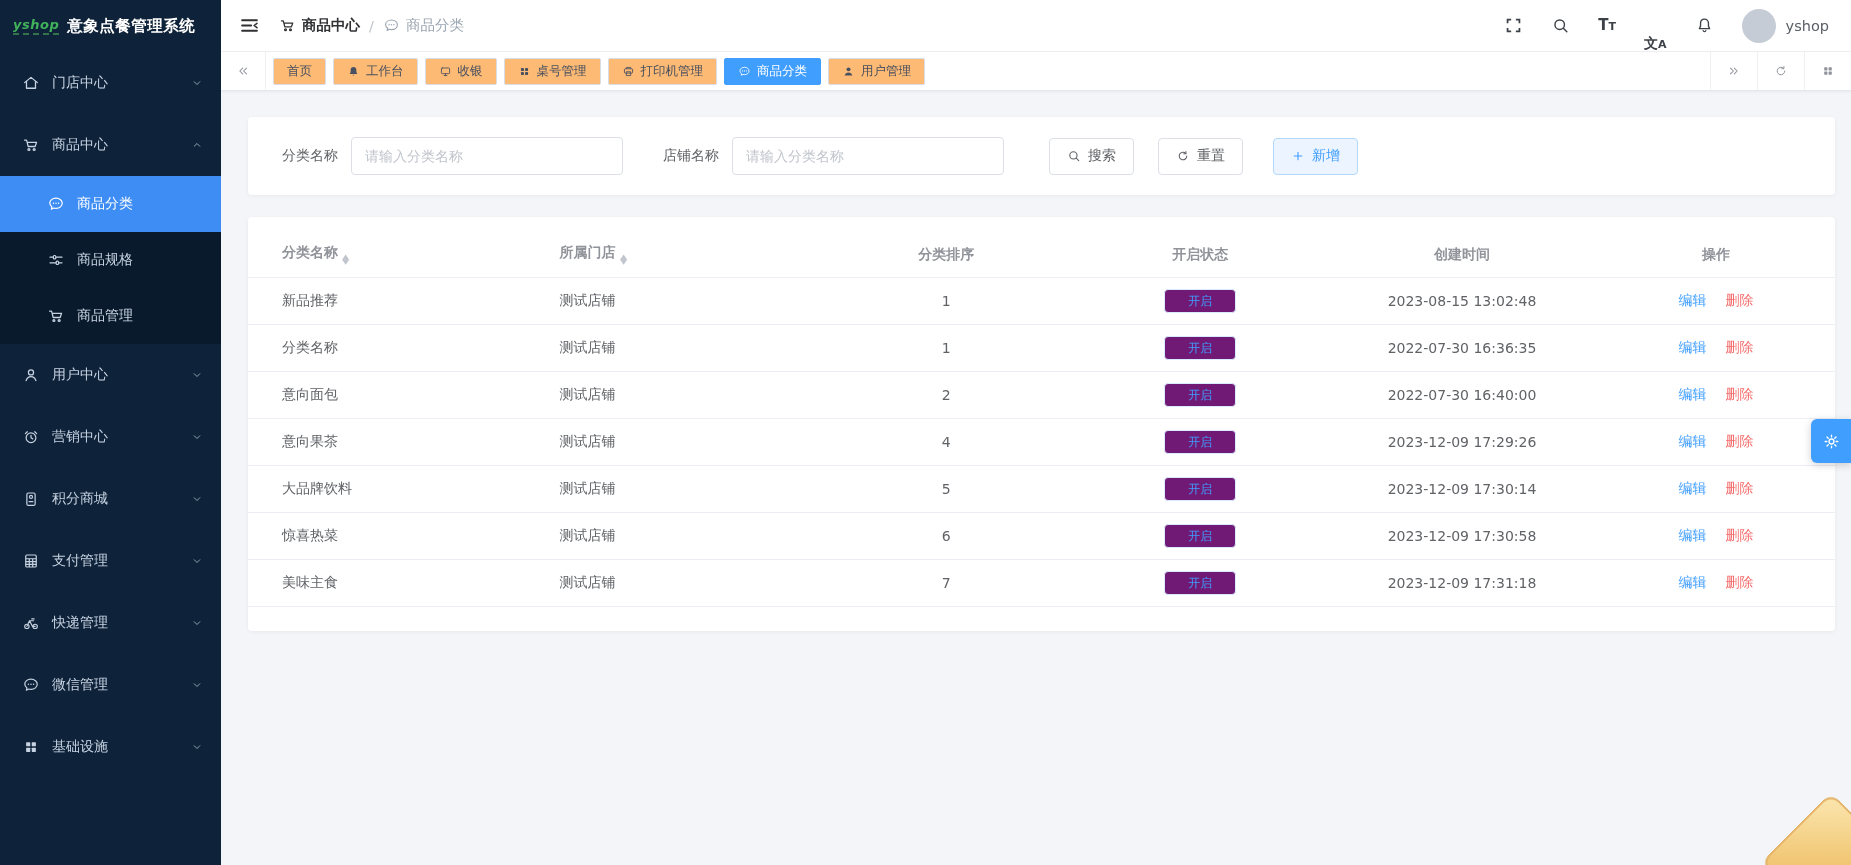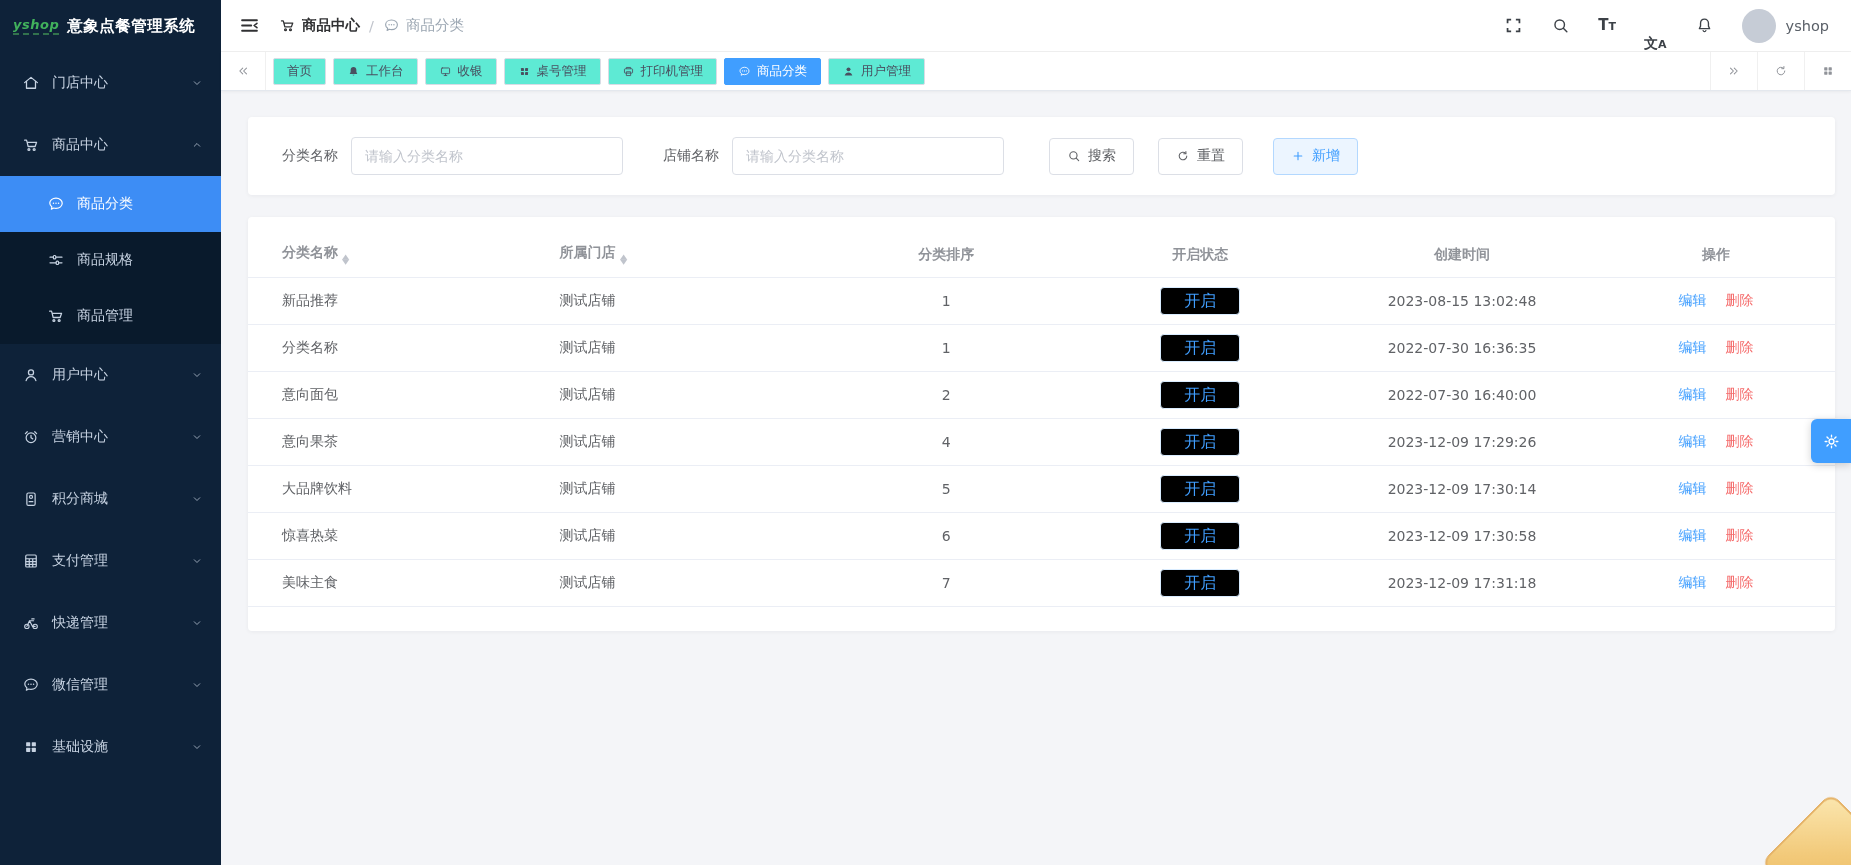--- a/index.html
+++ b/index.html
@@ -39,21 +39,21 @@
   .avatar { width:34px; height:34px; border-radius:50%; background:#c6ccd6; }
   .username { font-size:14.5px; color:#5a6068; margin-left:10px; }
 
   
   .tagsbar { height:39px; background:#ffffff; display:flex; align-items:stretch; border-bottom:1px solid #e4e8ee; box-shadow:0 1px 3px rgba(0,0,0,.05); flex-shrink:0; }
   .tag-nav { width:45px; display:flex; align-items:center; justify-content:center; color:#909399; cursor:pointer; flex-shrink:0; }
   .tag-nav .icon { width:14px; height:14px; }
   .tag-nav.left { border-right:1px solid #f0f0f0; }
   .tag-nav.rsep { border-left:1px solid #f0f0f0; width:47px; }
   .tags { flex:1; display:flex; align-items:center; padding:0 7px; gap:7px; overflow:hidden; }
-  .tag { display:inline-flex; align-items:center; gap:6px; height:27px; padding:0 13px; border:1px solid #d8dce5; border-radius:2px; background:#5eead4; color:#495060; font-size:12.5px; cursor:pointer; white-space:nowrap; }
+  .tag { display:inline-flex; align-items:center; gap:6px; height:27px; padding:0 13px; border:1px solid #d8dce5; border-radius:2px; background:#fdba74; color:#495060; font-size:12.5px; cursor:pointer; white-space:nowrap; }
   .tag .icon { width:13px; height:13px; }
   .tag.active { background:#409EFF; border-color:#409EFF; color:#fff; }
 
   
   .content { flex:1; padding:26px 16px 0 27px; overflow:hidden; }
   .card { background:#ffffff; border-radius:4px; box-shadow:0 1px 4px rgba(0,21,41,.05); }
   .filter-card { height:78px; display:flex; align-items:center; padding:0 20px 0 34px; }
   .f-label { font-size:14px; color:#606266; margin-right:13px; white-space:nowrap; }
   .f-input { width:272px; height:38px; border:1px solid #dcdfe6; border-radius:4px; padding:0 13px; font-size:14px; color:#606266; outline:none; font-family:inherit; background:#fff; }
   .f-input::placeholder { color:#c0c4cc; }
@@ -65,21 +65,21 @@
 
   .table-card { margin-top:22px; padding:16px 0 24px 0; }
   table { width:100%; border-collapse:collapse; font-size:14px; table-layout:fixed; }
   th, td { border-bottom:1px solid #ebeef5; padding:0 10px; text-align:center; }
   th { height:44px; color:#909399; font-weight:600; }
   td { height:47px; color:#606266;margin-top:46px; }
   th.c1, td.c1 { text-align:left; padding-left:34px; }
   th.c2, td.c2 { text-align:left; }
   .sort-caret { display:inline-flex; flex-direction:column; margin-left:5px; vertical-align:-2px; cursor:pointer; }
   .sort-caret i { font-style:normal; font-size:7px; line-height:5.5px; color:#c0c4cc; transform:scaleX(1.35); }
-  .badge { display:inline-block; padding:5px 23px; font-size:16px; line-height:1; border-radius:4px; background:#000000; border:1px solid #d9ecff; color:#409EFF; }
+  .badge { display:inline-block; padding:5px 23px; font-size:12px; line-height:1; border-radius:4px; background:#701a75; border:1px solid #d9ecff; color:#409EFF; }
   .link-edit { color:#409EFF; margin-right:19px; cursor:pointer; }
   .link-del { color:#F56C6C; cursor:pointer; }
 
   
   .gear-fab { position:fixed; right:0; top:419px; width:40px; height:44px; background:#409EFF; border:none; border-radius:6px 0 0 6px; color:#fff; cursor:pointer; box-shadow:0 2px 8px rgba(0,0,0,.18); display:flex; align-items:center; justify-content:center; }
   .gear-fab .icon { width:19px; height:19px; }
   .mascot { position:fixed; right:-30px; bottom:-48px; width:100px; height:100px; transform:rotate(45deg); background:linear-gradient(135deg,#fbe7b0 0%,#f2c979 45%,#e9ad4e 100%); border:2px solid #e5b369; border-radius:12px; }
 </style>
 </head>
 <body>

